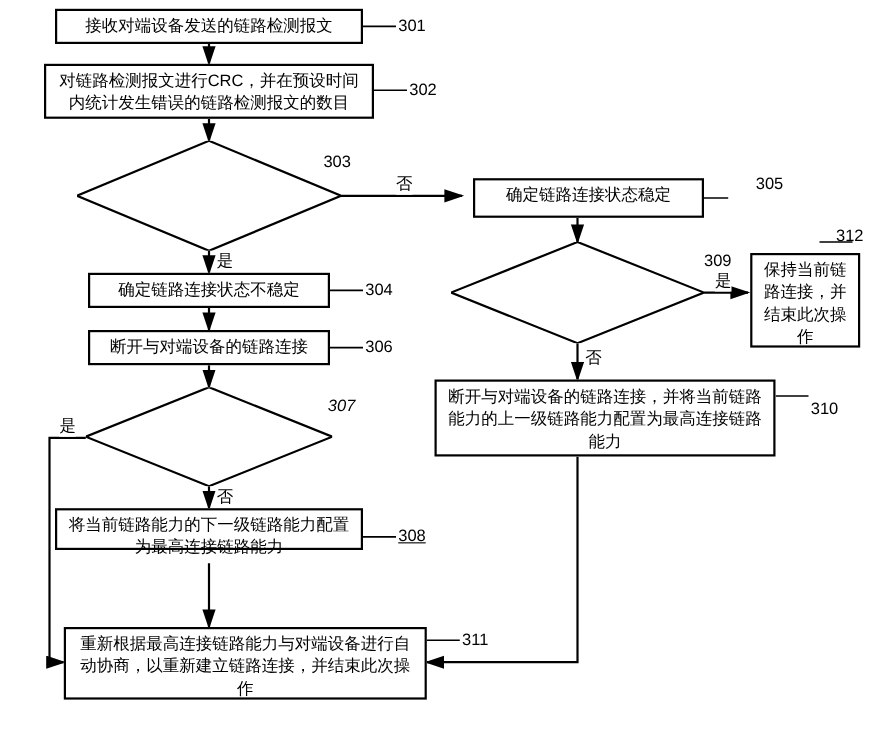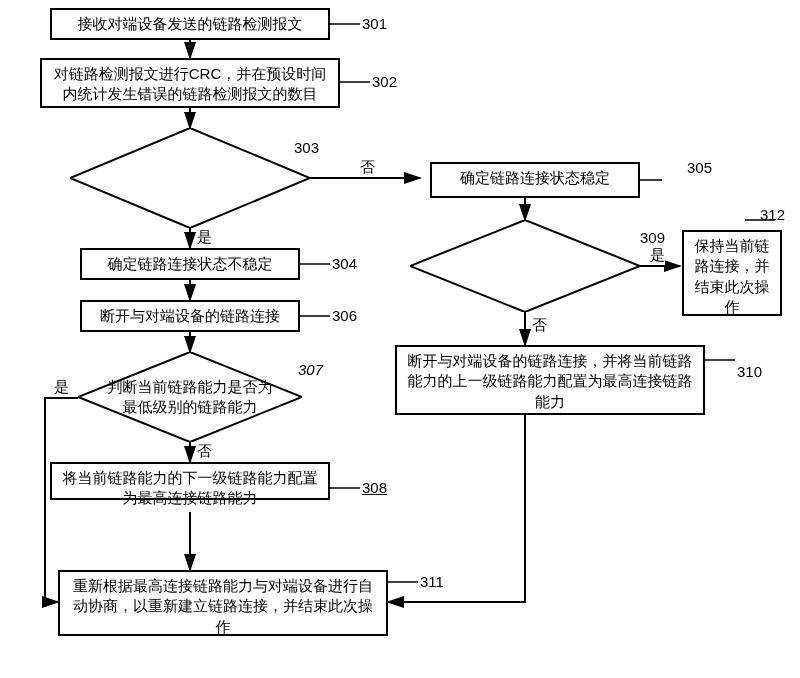--- a/index.html
+++ b/index.html
@@ -139,21 +139,20 @@
 
 <div class="box" style="left:80px; top:300px; width:220px; height:32px;">
   <span>断开与对端设备的链路连接</span>
 </div>
 <div class="refnum" style="left:332px; top:307px;">306</div>
 
 <div class="diamond" style="left:78px; top:352px; width:224px; height:90px;">
   <svg width="224" height="90">
       <polygon points="112,0 224,45 112,90 0,45" fill="#fff" stroke="#000" stroke-width="2"></polygon>
     </svg>
-  <div class="dtext"><span>判断当前链路能力是否为最低级别的链路能力</span></div>
 </div>
 <div class="refnum" style="left:298px; top:361px;font-style:italic;">307</div>
 
 <div class="box" style="left:50px; top:462px; width:280px; height:38px;">
   <span>将当前链路能力的下一级链路能力配置为最高连接链路能力</span>
 </div>
 <div class="refnum" style="left:362px; top:479px;text-decoration:underline;">308</div>
 
 <div class="diamond" style="left:410px; top:220px; width:230px; height:92px;">
   <svg width="230" height="92">

